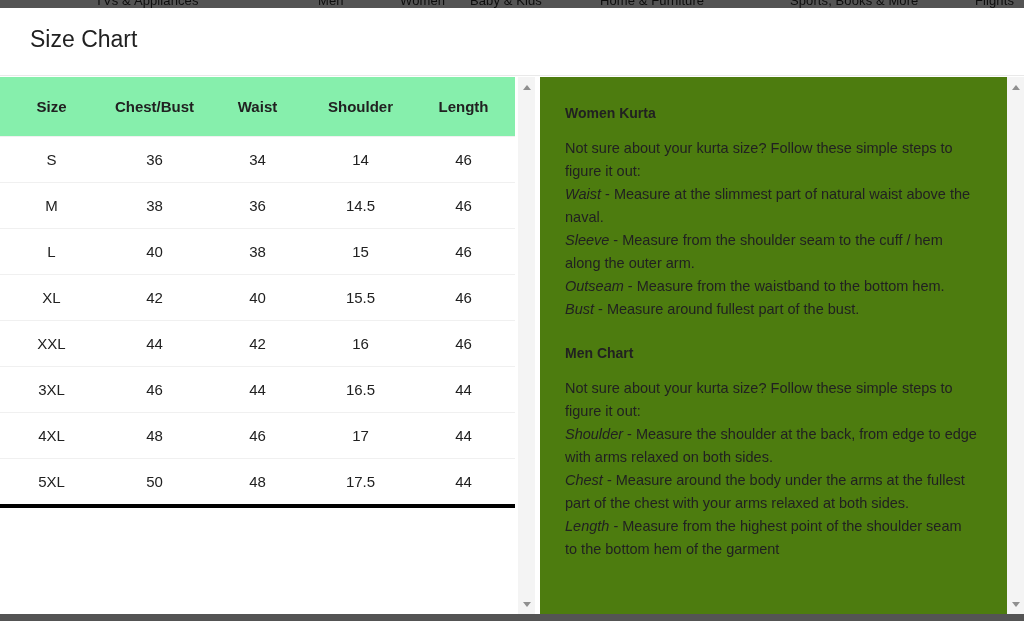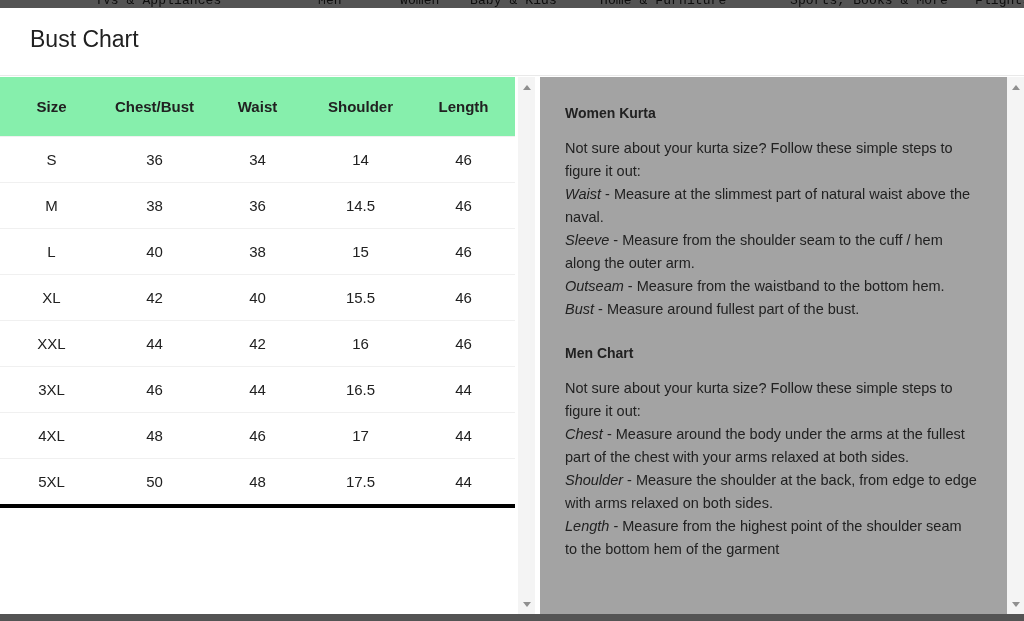--- a/index.html
+++ b/index.html
@@ -1,21 +1,21 @@
 <!DOCTYPE html>
 <html><head>
 <meta charset="utf-8">
 <style>
   html,body{margin:0;padding:0;background:#ffffff;}
   .screen{
     position:relative;width:1024px;height:621px;overflow:hidden;
     font-family:"Liberation Sans",sans-serif;background:#ffffff;
   }
   
-  .dim-strip{position:absolute;left:0;right:0;background:#545454;overflow:hidden;font-family:Liberation Mono, monospace;}
+  .dim-strip{position:absolute;left:0;right:0;background:#545454;overflow:hidden;}
   .dim-strip.top{top:0;height:8px;}
   .dim-strip.bottom{bottom:0;height:7px;}
   .dim-nav-item{
     position:absolute;top:-6px;font-size:13px;font-weight:500;color:#0d0d0d;
     white-space:nowrap;line-height:13px;letter-spacing:.1px;
   }
   
   .modal-header{position:absolute;top:8px;left:0;width:1024px;height:68px;background:#fff;border-bottom:1px solid #e9e9e9;box-sizing:border-box;}
   .modal-title{position:absolute;left:30px;top:18px;margin:0;font-size:23px;font-weight:500;color:#212121;}
   
@@ -33,21 +33,21 @@
   .vscrollbar{position:absolute;top:77px;width:17px;height:537px;background:#f4f4f4;}
   .vscrollbar.left{left:518px;}
   .vscrollbar.right{left:1007px;}
   .sb-btn{position:absolute;left:0;width:17px;height:16px;display:flex;align-items:center;justify-content:center;cursor:default;}
   .sb-btn.up{top:2px;}
   .sb-btn.down{bottom:2px;}
   .tri-up{width:0;height:0;border-left:4px solid transparent;border-right:4px solid transparent;border-bottom:5px solid #8f8f8f;}
   .tri-down{width:0;height:0;border-left:4px solid transparent;border-right:4px solid transparent;border-top:5px solid #8f8f8f;}
   
   .guide-pane{
-    position:absolute;left:540px;top:77px;width:467px;height:537px;background:#a3a3a3;
+    position:absolute;left:540px;top:77px;width:467px;height:537px;background:#4d7c0f;
     box-sizing:border-box;padding:28px 0 0 25px;overflow:hidden;
   }
   .guide-section + .guide-section{margin-top:24px;}
   .guide-heading{margin:0 0 11px 0;font-size:14px;font-weight:700;color:#212121;}
   .guide-text{width:412px;font-size:14.5px;line-height:23px;color:#212121;margin-top:16px;}
   .guide-intro{margin:0;}
   .guide-item{margin:0;}
   .guide-term{font-style:italic;}
 </style>
 </head>
@@ -65,21 +65,21 @@
   <span class="dim-nav-item" style="left: 470px;">Baby &amp; Kids</span>
 
   <span class="dim-nav-item" style="left: 600px;">Home &amp; Furniture</span>
 
   <span class="dim-nav-item" style="left: 790px;">Sports, Books &amp; More</span>
 
   <span class="dim-nav-item" style="left: 975px;">Flights</span>
 </div>
 
   <div class="modal-header">
-    <h1 class="modal-title">Bust Chart</h1>
+    <h1 class="modal-title">Size Chart</h1>
   </div>
 
   <div class="table-pane">
     <table class="size-table">
       <thead>
         <tr>
           <th>Size</th>
           <th>Chest/Bust</th>
           <th>Waist</th>
           <th>Shoulder</th>
@@ -179,23 +179,23 @@
   <p class="guide-item"><span class="guide-term">Bust</span><span class="guide-desc"> - Measure around fullest part of the bust.</span></p>
 </div>
     </div>
   </div>
 
   <div class="guide-section">
     <h2 class="guide-heading">Men Chart</h2>
     <div class="guide-text">
       <p class="guide-intro">Not sure about your kurta size? Follow these simple steps to figure it out:</p>
       <div class="guide-items">
+  <p class="guide-item"><span class="guide-term">Shoulder</span><span class="guide-desc"> - Measure the shoulder at the back, from edge to edge with arms relaxed on both sides.</span></p>
+
   <p class="guide-item"><span class="guide-term">Chest</span><span class="guide-desc"> - Measure around the body under the arms at the fullest part of the chest with your arms relaxed at both sides.</span></p>
-
-  <p class="guide-item"><span class="guide-term">Shoulder</span><span class="guide-desc"> - Measure the shoulder at the back, from edge to edge with arms relaxed on both sides.</span></p>
 
   <p class="guide-item"><span class="guide-term">Length</span><span class="guide-desc"> - Measure from the highest point of the shoulder seam to the bottom hem of the garment</span></p>
 </div>
     </div>
   </div>
 </div>
 
   <div class="vscrollbar right">
     <div class="sb-btn up">
         <span class="tri-up"></span>

